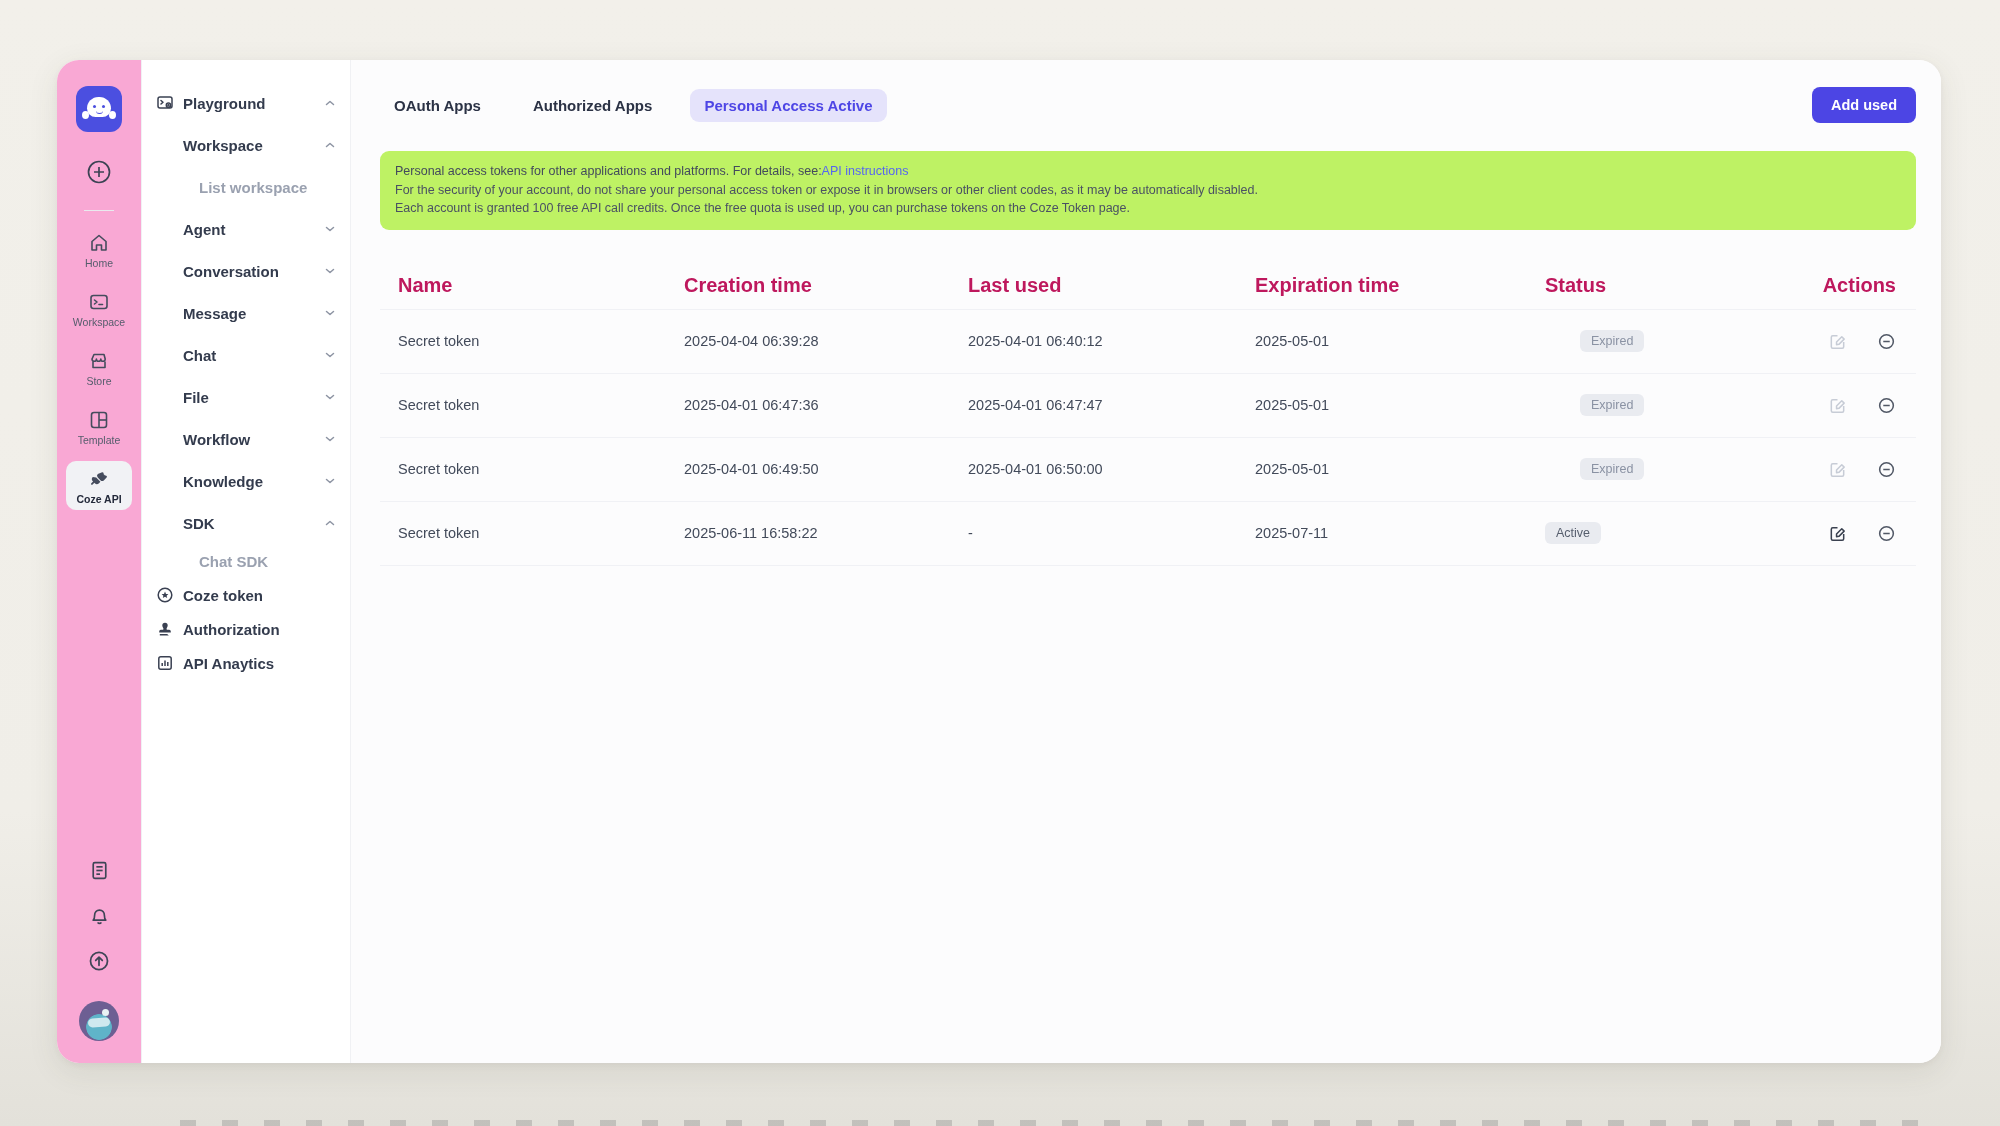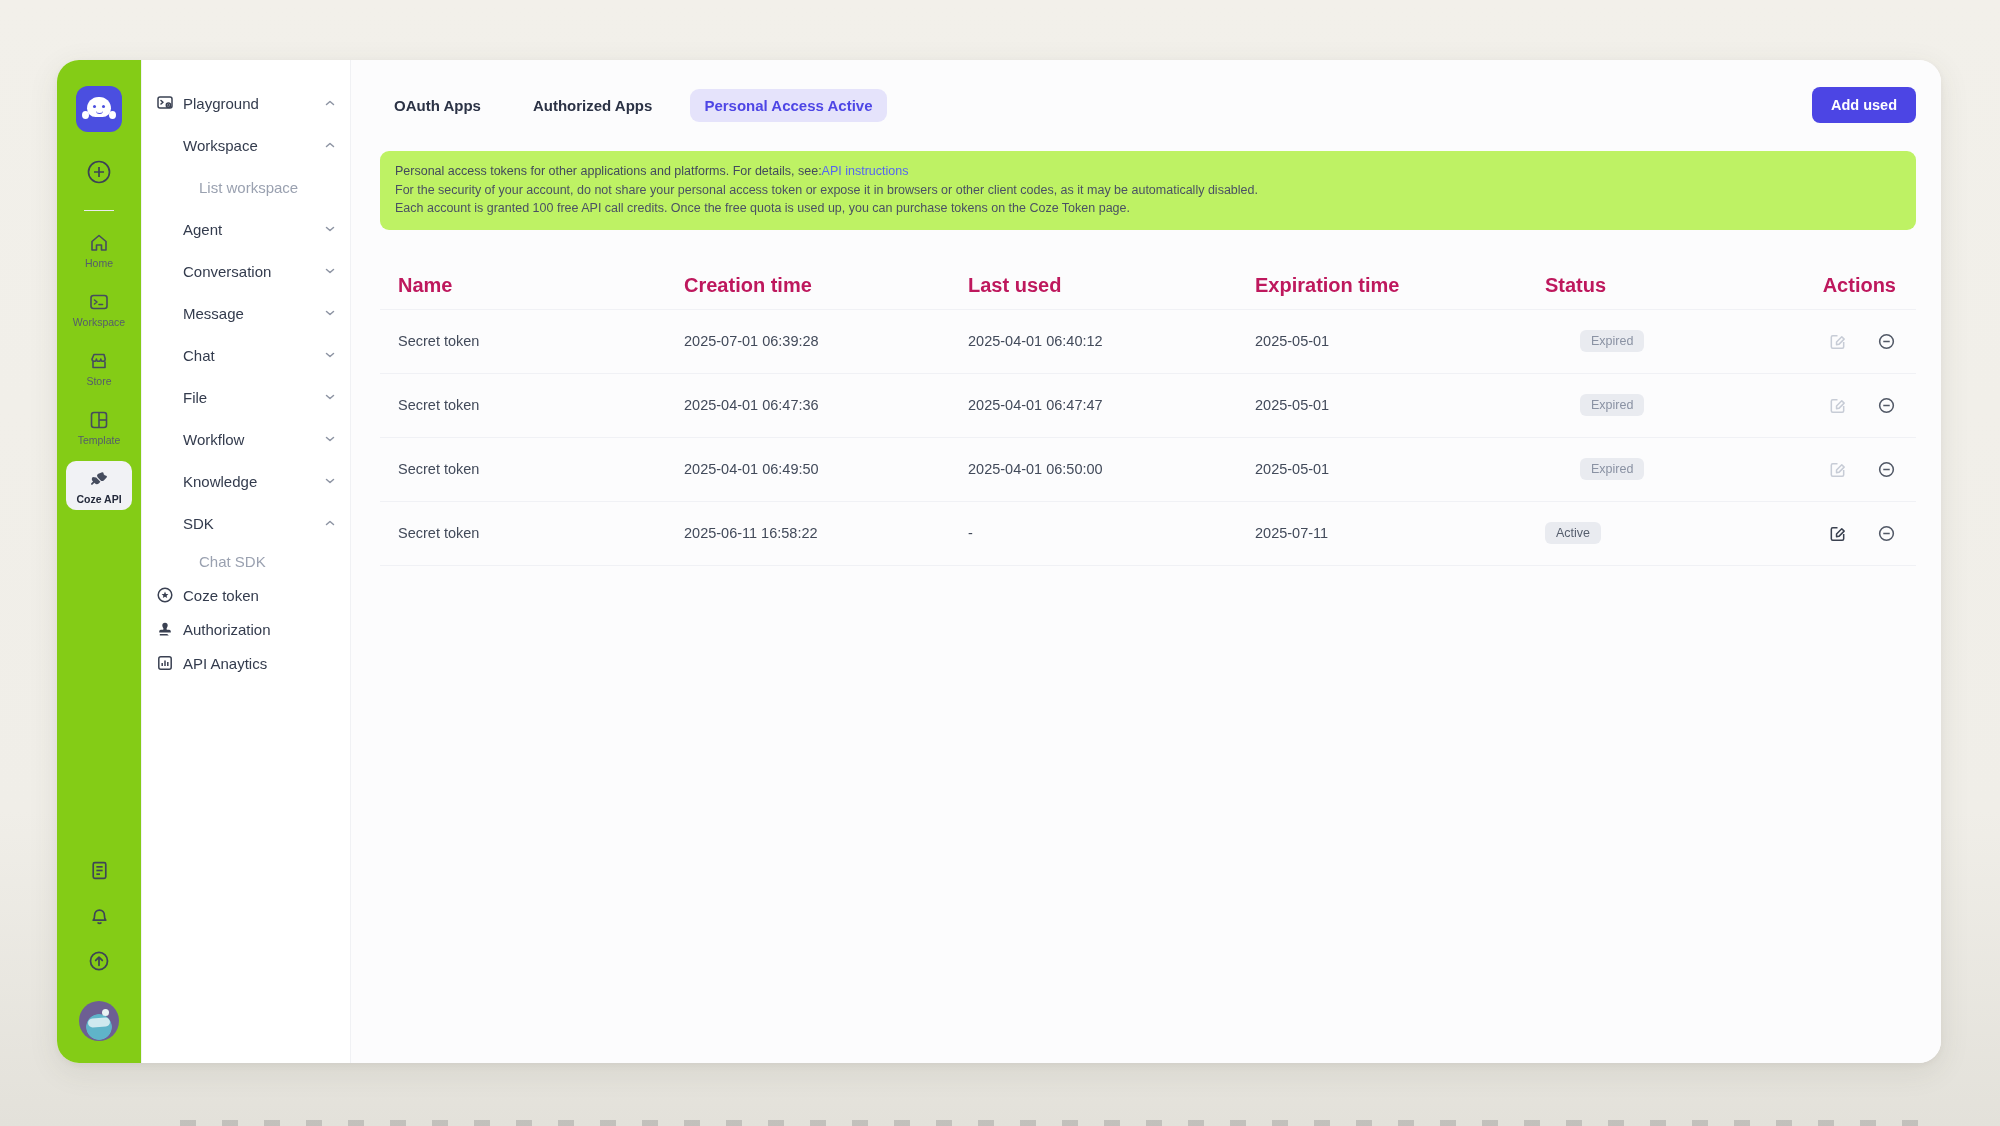--- a/index.html
+++ b/index.html
@@ -12,41 +12,41 @@
   .bottom-marks{
     position:absolute; left:180px; right:60px; bottom:0; height:6px; opacity:.22;
     background:repeating-linear-gradient(90deg, rgba(40,40,45,.8) 0 16px, transparent 16px 42px);
   }
   .card{
     position:absolute; left:57px; top:60px; width:1884px; height:1003px;
     background:#ffffff; border-radius:22px; overflow:hidden; display:flex;
     box-shadow:0 8px 30px rgba(70,65,50,.10), 0 2px 6px rgba(70,65,50,.05);
   }
   
-  .rail{ width:85px; border-right:1px solid #f0f1f4; display:flex; flex-direction:column; align-items:center; padding:26px 0 22px; flex-shrink:0; background:#84cc16; }
+  .rail{ width:85px; border-right:1px solid #f0f1f4; display:flex; flex-direction:column; align-items:center; padding:26px 0 22px; flex-shrink:0; background:#f9a8d4; }
   .logo{ width:46px; height:46px; border-radius:12px; background:#4b4fe0; position:relative; flex-shrink:0; }
   .logo .ghost{ position:absolute; left:11px; top:11px; width:24px; height:20px; background:#fff; border-radius:12px 12px 9px 9px; }
   .logo .ghost:before, .logo .ghost:after{ content:""; position:absolute; top:8px; width:3px; height:3px; border-radius:50%; background:#4b4fe0; }
   .logo .ghost:before{ left:6px; } .logo .ghost:after{ right:6px; }
   .logo .wing{ position:absolute; top:25px; width:7px; height:8px; background:#fff; border-radius:50%; }
   .logo .wing.l{ left:6px; } .logo .wing.r{ right:6px; }
   .logo .smile{ position:absolute; left:20px; top:24px; width:7px; height:4px; border-bottom:1.6px solid #4b4fe0; border-radius:0 0 6px 6px; }
   .plus-btn{ margin-top:26px; color:#3c4354; }
   .rail-divider{ width:30px; height:1px; background:#e9eaee; margin:20px 0 14px; }
   .rail-item{ width:66px; padding:7px 0 5px; border-radius:10px; display:flex; flex-direction:column; align-items:center; gap:3px; margin-bottom:10px; color:#454c5d; }
   .rail-item .rl{ font-size:10.5px; color:#555c6c; }
   .rail-item.active{ background:#f1f2f5; }
   .rail-item.active .rl{ color:#23293a; font-weight:bold; }
   .rail-bottom{ margin-top:auto; display:flex; flex-direction:column; align-items:center; gap:22px; color:#3e4556; }
   .avatar{ width:40px; height:40px; border-radius:50%; margin-top:6px; background:radial-gradient(circle at 50% 65%, #5fb4c9 0 38%, #6d5f93 40%); position:relative; overflow:hidden; }
   .avatar:before{ content:""; position:absolute; left:9px; top:17px; width:22px; height:9px; background:#cfe9ef; border-radius:5px; transform:rotate(-4deg); }
   .avatar:after{ content:""; position:absolute; left:23px; top:8px; width:7px; height:7px; background:#e8f2f4; border-radius:50%; }
   
   .sidebar{ width:209px; border-right:1px solid #f0f1f4; padding-top:22px; flex-shrink:0; background:#fff; }
-  .nav-item{ height:42px; display:flex; align-items:center; padding:0 14px; font-size:15px; color:#333b4d; cursor:default; }
+  .nav-item{ height:42px; display:flex; align-items:center; padding:0 14px; font-size:15px; color:#333b4d; cursor:default;font-weight:bold; }
   .nav-item .nav-ic{ width:18px; height:18px; margin-right:9px; display:flex; align-items:center; justify-content:center; color:#3a4152; }
   .nav-item .chev{ margin-left:auto; color:#8d94a3; display:flex; }
   .nav-item.lvl1{ padding-left:41px; }
   .nav-item.lvl2{ padding-left:57px; }
   .nav-item.sub{ color:#9aa1b0; }
   .nav-item.compact{ height:34px; }
   
   .main{ flex:1; background:#fcfcfd; position:relative; padding:27px 25px 0 29px; }
   .topbar{ display:flex; align-items:center; }
   .tabs{ display:flex; align-items:center; gap:24px; }
@@ -322,21 +322,21 @@
         <div>Name</div>
         <div>Creation time</div>
         <div>Last used</div>
         <div>Expiration time</div>
         <div>Status</div>
         <div class="cell-actions">Actions</div>
       </div>
 
       <div class="trow body">
         <div>Secret token</div>
-        <div>2025-07-01 06:39:28</div>
+        <div>2025-04-04 06:39:28</div>
         <div>2025-04-01 06:40:12</div>
         <div>2025-05-01</div>
         <div><span class="badge expired">Expired</span></div>
         <div class="cell-actions">
           <span class="icon-btn edit-disabled">
             <svg width="19" height="19" viewBox="0 0 20 20" fill="none" stroke="currentColor" stroke-width="1.6">
                 <path d="M16.5 10.5 V15.5 A1.5 1.5 0 0 1 15 17 H5 A1.5 1.5 0 0 1 3.5 15.5 V5.5 A1.5 1.5 0 0 1 5 4 H10"></path>
                 <path d="M9 13.5 L11.5 13 L17 7.5 L14.5 5 L9 10.5 Z" stroke-linejoin="round"></path>
               </svg>
           </span>

